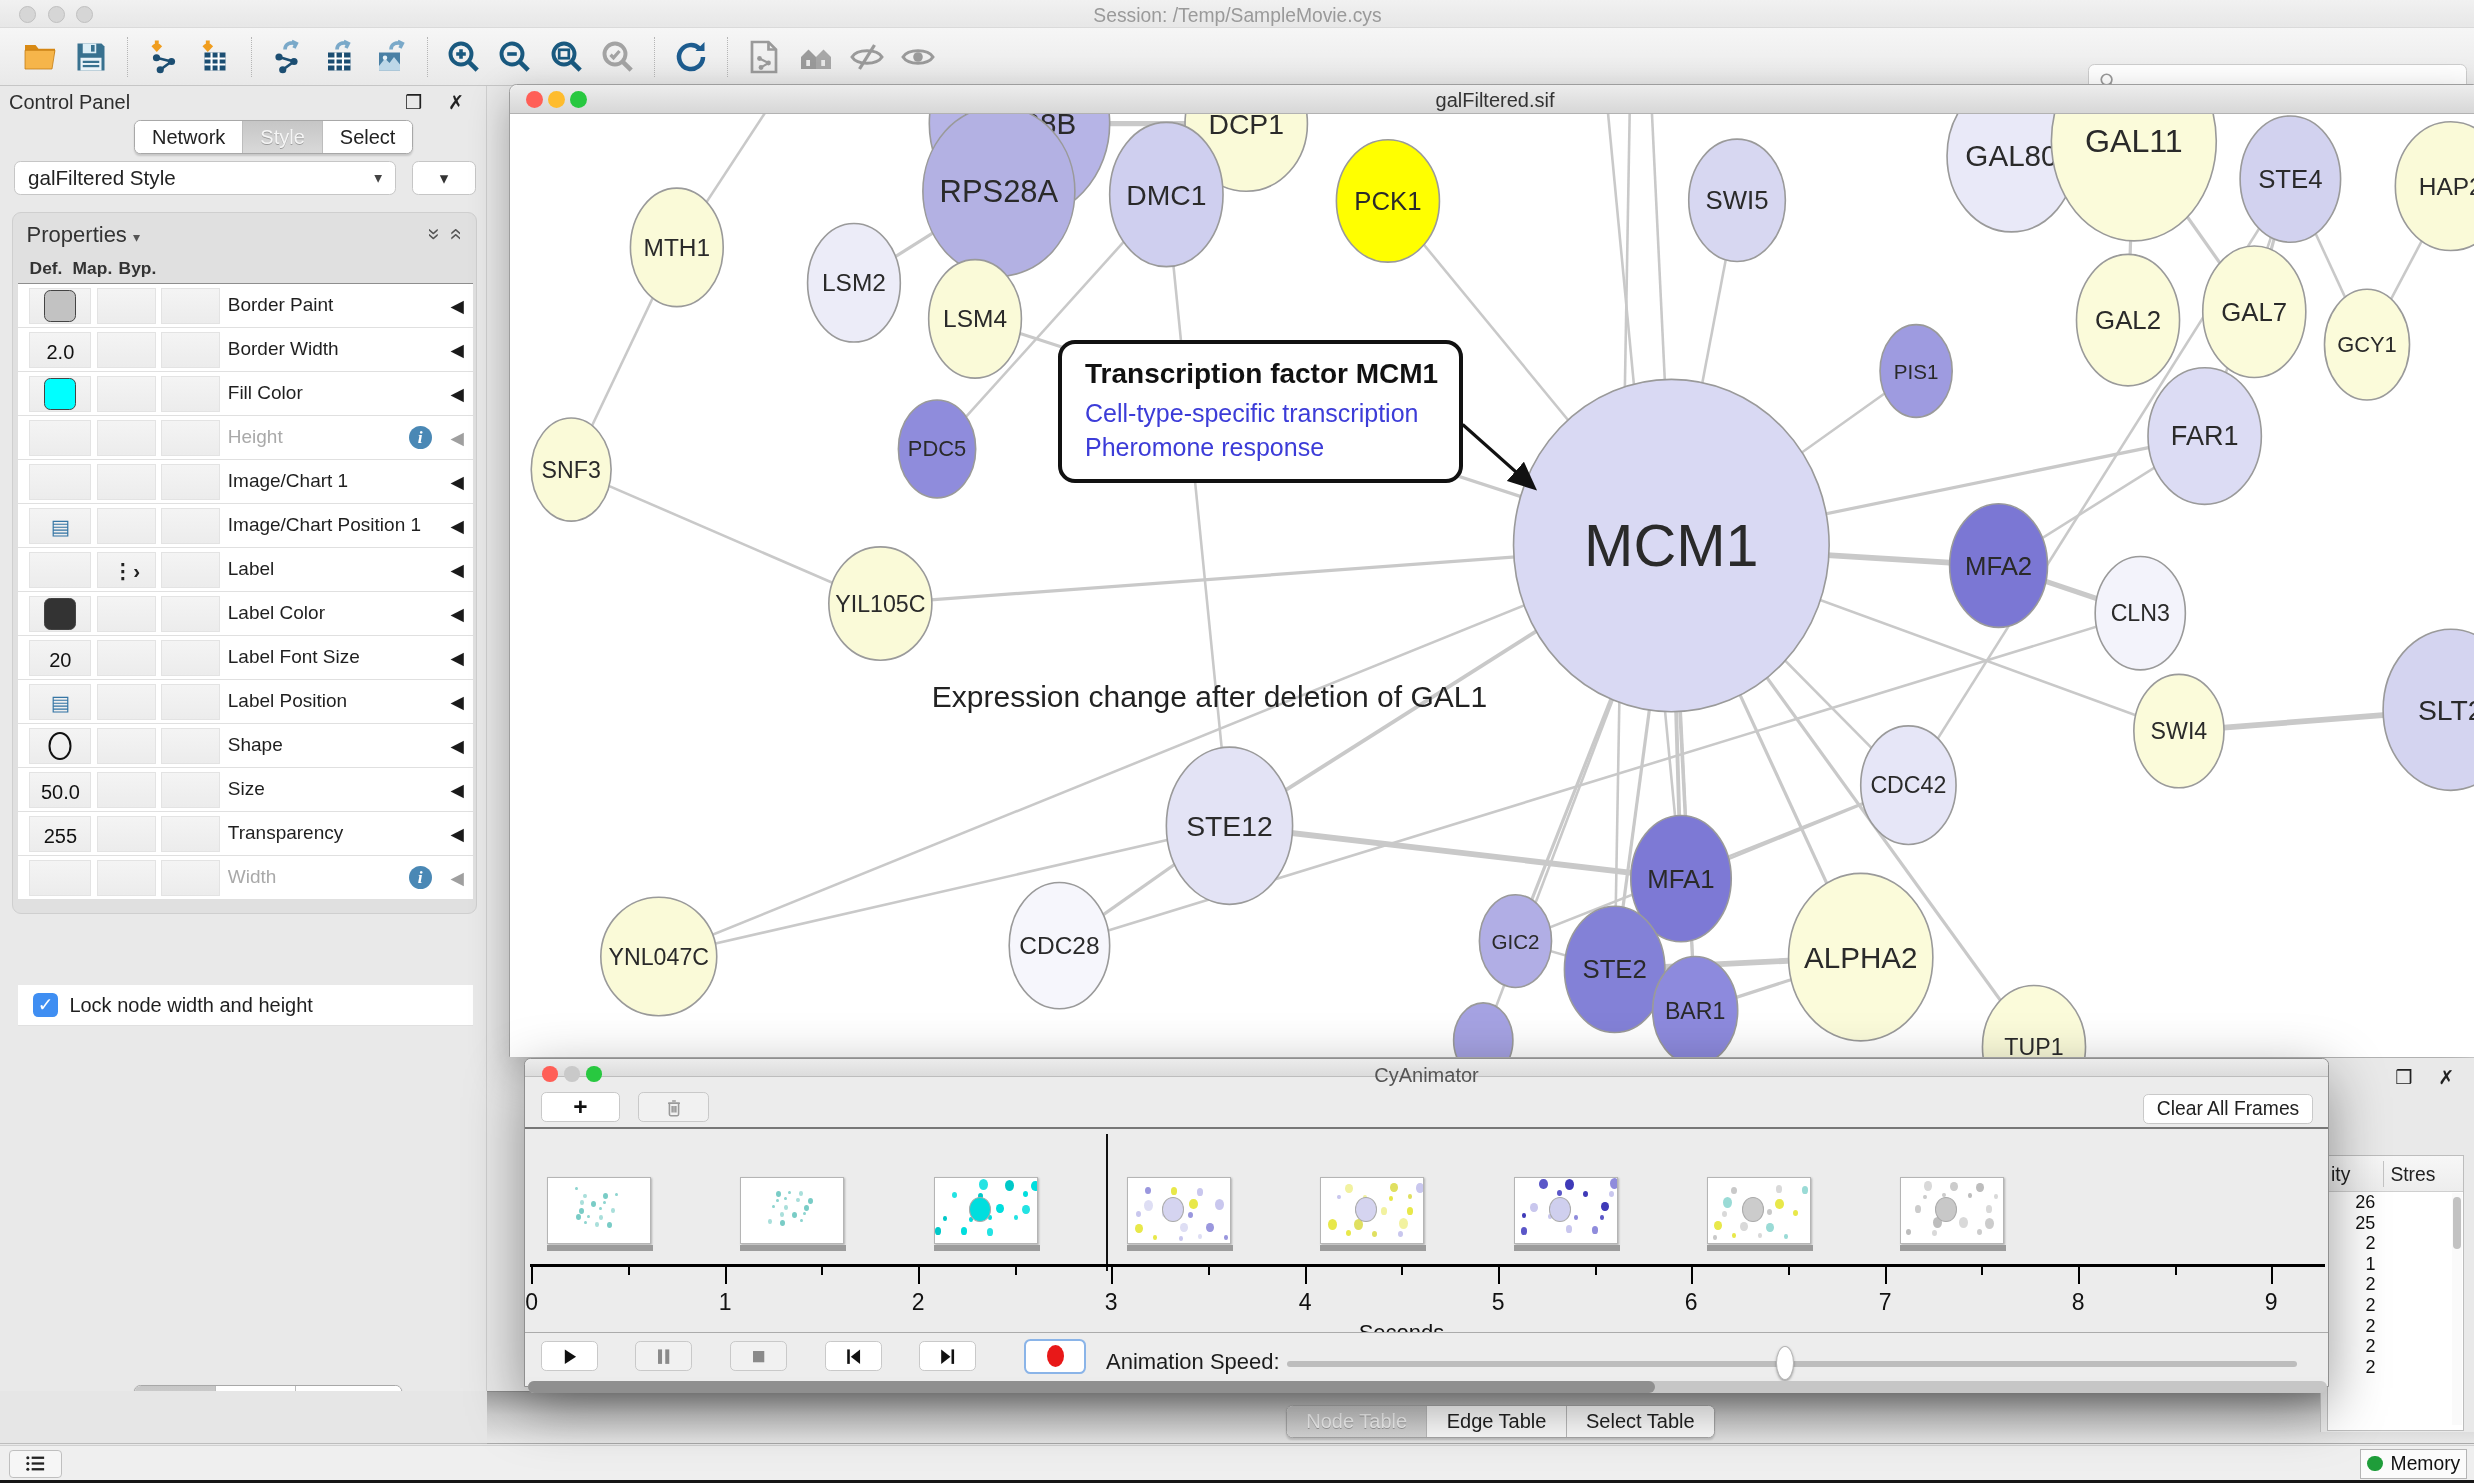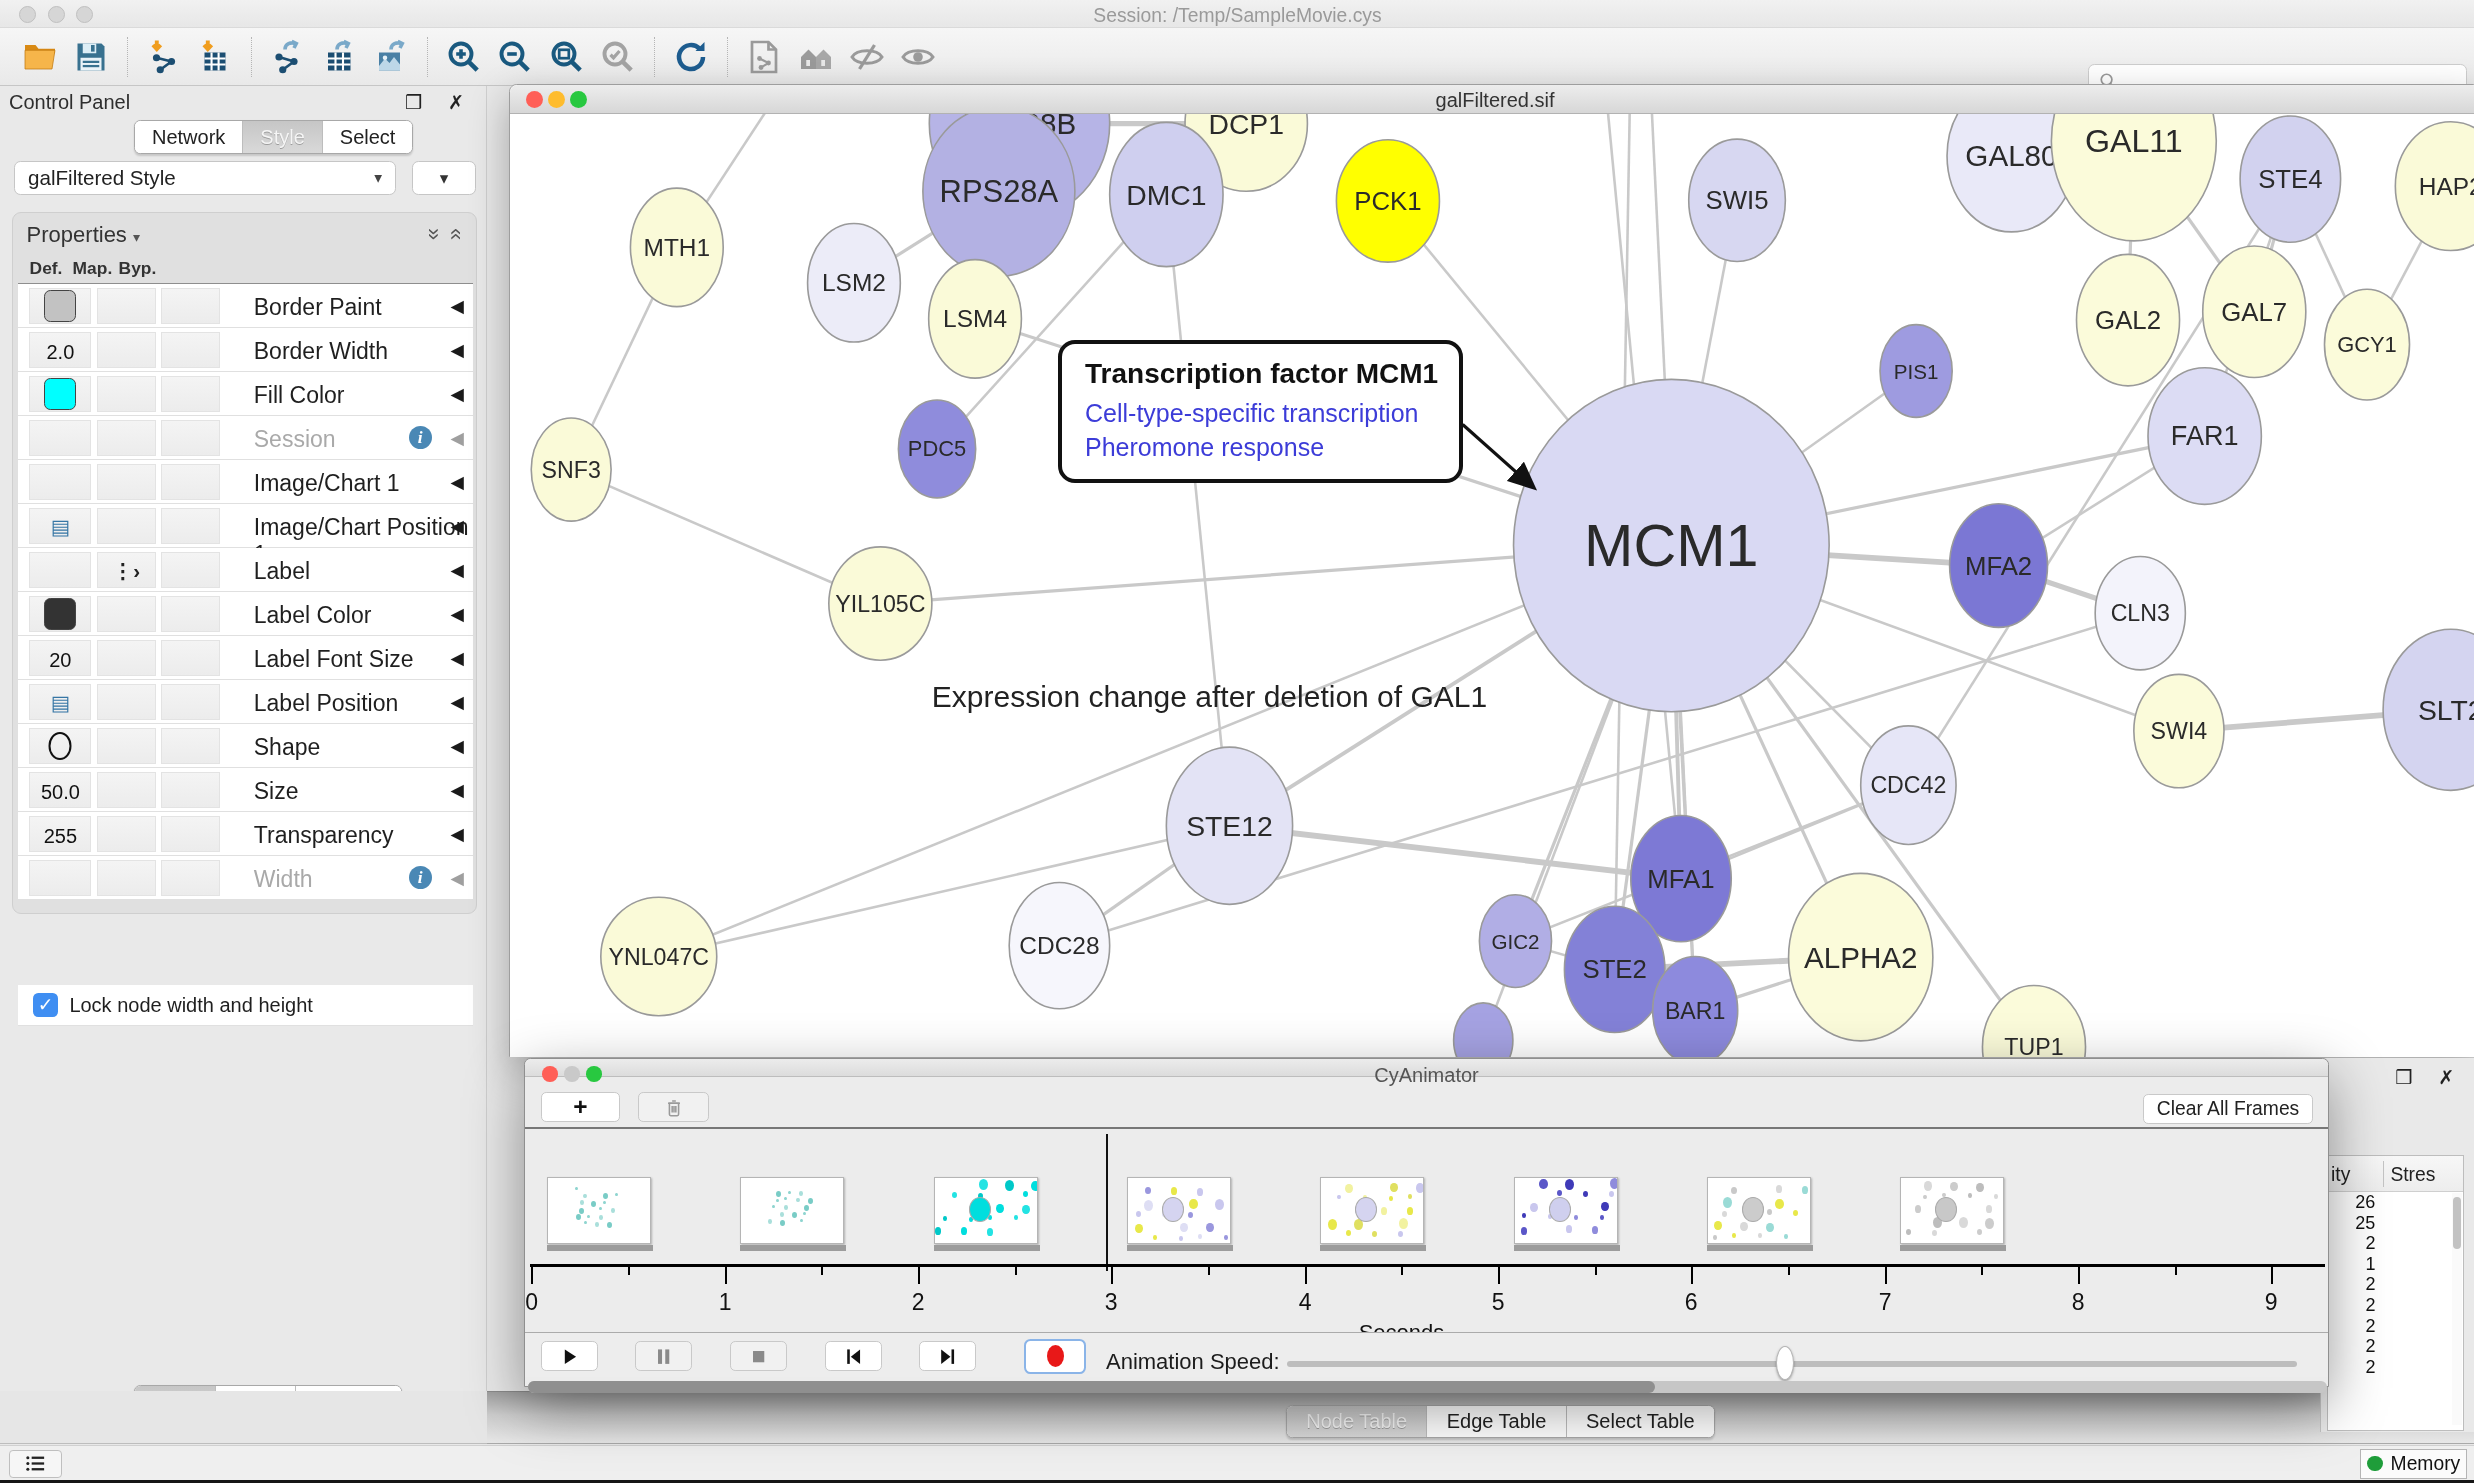--- a/index.html
+++ b/index.html
@@ -40,21 +40,21 @@
   #prop-cols{left:17px;top:45px;font-size:17.4px;font-weight:bold;color:#333;display:flex}
   #prop-cols span:nth-child(1){width:43px}
   #prop-cols span:nth-child(2){width:46px}
   #prop-cols span:nth-child(3){width:46px}
   #prop-table{left:5.2px;top:70px;width:455px;background:#fff;border-top:1.3px solid #8e8e8e}
   .prop-row{height:44px;border-bottom:0.6px solid #e0e0e0;position:relative;background:#fff}
   .prop-cell{position:absolute;top:3.9px;height:36px;background:linear-gradient(#f4f4f4,#ececec);border:0.6px solid #e3e3e3}
   .prop-cell.c1{left:11.6px;width:62px}
   .prop-cell.c2{left:79px;width:59px}
   .prop-cell.c3{left:143px;width:59px}
-  .prop-label{position:absolute;left:236px;top:10.3px;font-size:23px;color:#1f1f1f}
+  .prop-label{position:absolute;left:210px;top:10.3px;font-size:19px;color:#1f1f1f}
   .prop-label.disabled{color:#a9a9a9}
   .prop-tri{position:absolute;right:9px;top:11.6px;font-size:17.4px;color:#1a1a1a}
   .prop-tri.disabled{color:#9f9f9f}
   .swatch{position:absolute;left:50%;top:50%;transform:translate(-50%,-50%);width:32px;height:32px;border:1.3px solid #444;border-radius:6.4px}
   .def-num{position:absolute;width:100%;text-align:center;top:7.7px;font-size:20px;font-weight:normal;color:#111}
   .ellipse-glyph{position:absolute;left:50%;top:50%;transform:translate(-50%,-50%);width:23px;height:28px;border:2.6px solid #111;border-radius:50%}
   .pos-glyph{position:absolute;width:100%;text-align:center;top:6.4px;font-size:20.6px;color:#3676a5}
   .map-glyph{position:absolute;width:100%;text-align:center;top:6.4px;font-size:20.6px;color:#222;font-weight:bold}
   .info-dot{position:absolute;right:41px;top:10.3px;width:23px;height:23px;border-radius:50%;background:#4a88b5;color:#fff;font-size:17.4px;font-weight:bold;text-align:center;line-height:23px;font-family:"Liberation Serif",serif;font-style:italic}
   #lock-row{left:5.2px;top:772px;width:455px;height:41px;background:#fff;display:flex;align-items:center;border-bottom:0.6px solid #e0e0e0}
@@ -343,21 +343,21 @@
           </div>
           <div class="prop-cell c2"></div>
           <div class="prop-cell c3"></div>
           <span class="prop-label">Fill Color</span>
           <span class="prop-tri">◀</span>
         </div>
         <div class="prop-row">
           <div class="prop-cell c1"></div>
           <div class="prop-cell c2"></div>
           <div class="prop-cell c3"></div>
-          <span class="prop-label disabled">Session</span>
+          <span class="prop-label disabled">Height</span>
           <span class="info-dot">i</span>
           <span class="prop-tri disabled">◀</span>
         </div>
         <div class="prop-row">
           <div class="prop-cell c1"></div>
           <div class="prop-cell c2"></div>
           <div class="prop-cell c3"></div>
           <span class="prop-label">Image/Chart 1</span>
           <span class="prop-tri">◀</span>
         </div>

